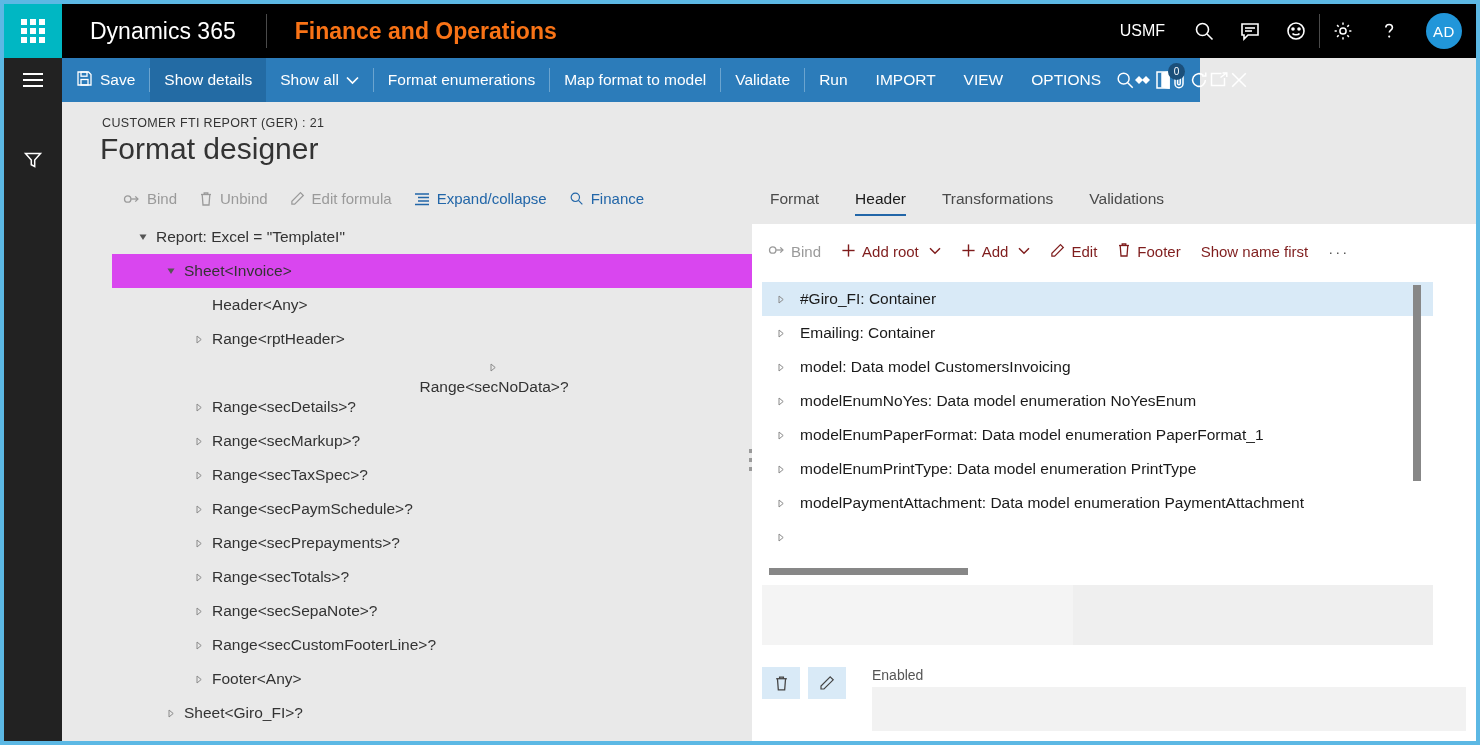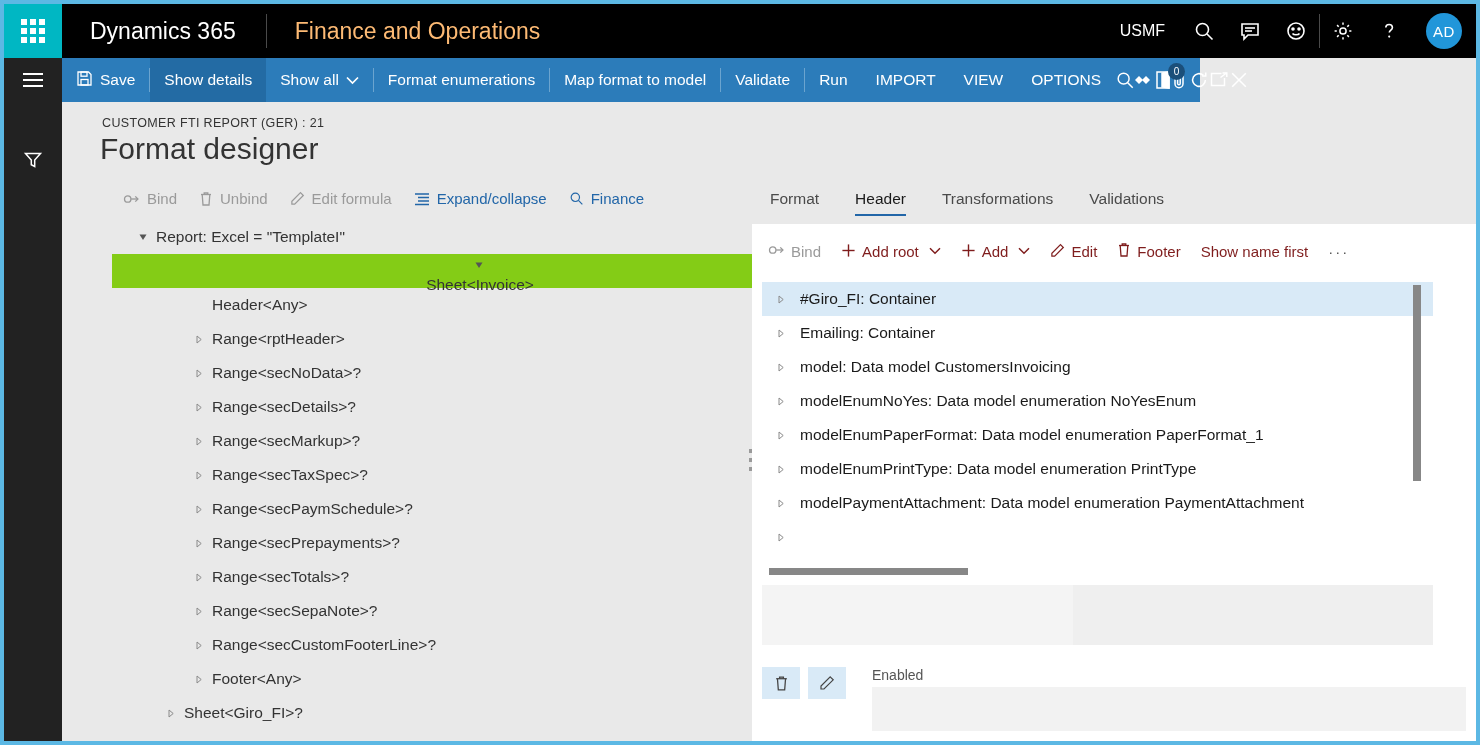--- a/index.html
+++ b/index.html
@@ -37,21 +37,21 @@
     gap: 3px;
   }
   .waffle-grid i { background: #ffffff; display: block; width: 6px; height: 6px; }
   #brand {
     color: #ffffff; font-size: 23px; font-weight: 400;
     padding: 0 30px 0 28px; line-height: 54px;
     white-space: nowrap;
   }
   .navdiv { width: 1px; height: 34px; background: #4a4a4a; flex: 0 0 1px; }
   #module {
-    color: #fdba74; font-size: 23px; font-weight: 400;
+    color: #f97316; font-size: 23px; font-weight: 700;
     padding: 0 28px; line-height: 54px; white-space: nowrap;
   }
   #nav-spacer { flex: 1 1 auto; }
   #company {
     color: #ffffff; font-size: 16px; padding: 0 16px; white-space: nowrap;
   }
   .navicon {
     width: 46px; height: 54px;
     display: flex; align-items: center; justify-content: center;
     color: #ffffff;
@@ -144,21 +144,21 @@
   
   #tree {
     position:absolute; left:50px; top:118px;
     width:686px; height:520px;
     overflow:hidden;
   }
   .tnode {
     height:34px; display:flex; align-items:center;
     font-size:15.5px; color:#333333; white-space:nowrap;
   }
-  .tnode.sel { background:#84cc16;flex-direction:column; }
+  .tnode.sel { background:#d946ef; }
   .tw {
     width:22px; flex:0 0 22px; display:flex; align-items:center; justify-content:center;
     color:#666666; font-size:9px;
   }
   .tw.empty { color: transparent; }
   .tlabel { padding-left: 2px; }
 
   
   #splitter {
     position:absolute; left:683px; top:340px;
@@ -493,21 +493,21 @@
           <span class="tlabel">Header&lt;Any&gt;</span>
         </div>
         <div class="tnode" style="padding-left: 76px;">
           <span class="tw">
             <svg width="9" height="9" viewBox="0 0 9 9" fill="none" stroke="#8a8a8a" stroke-width="1">
               <path d="M2 1l4.2 3.5L2 8z"></path>
             </svg>
           </span>
           <span class="tlabel">Range&lt;rptHeader&gt;</span>
         </div>
-        <div class="tnode" style="padding-left: 76px;">
+        <div class="tnode" style="padding-left: 76px; flex-direction: column;">
           <span class="tw">
             <svg width="9" height="9" viewBox="0 0 9 9" fill="none" stroke="#8a8a8a" stroke-width="1">
               <path d="M2 1l4.2 3.5L2 8z"></path>
             </svg>
           </span>
           <span class="tlabel">Range&lt;secNoData&gt;?</span>
         </div>
         <div class="tnode" style="padding-left: 76px;">
           <span class="tw">
             <svg width="9" height="9" viewBox="0 0 9 9" fill="none" stroke="#8a8a8a" stroke-width="1">

